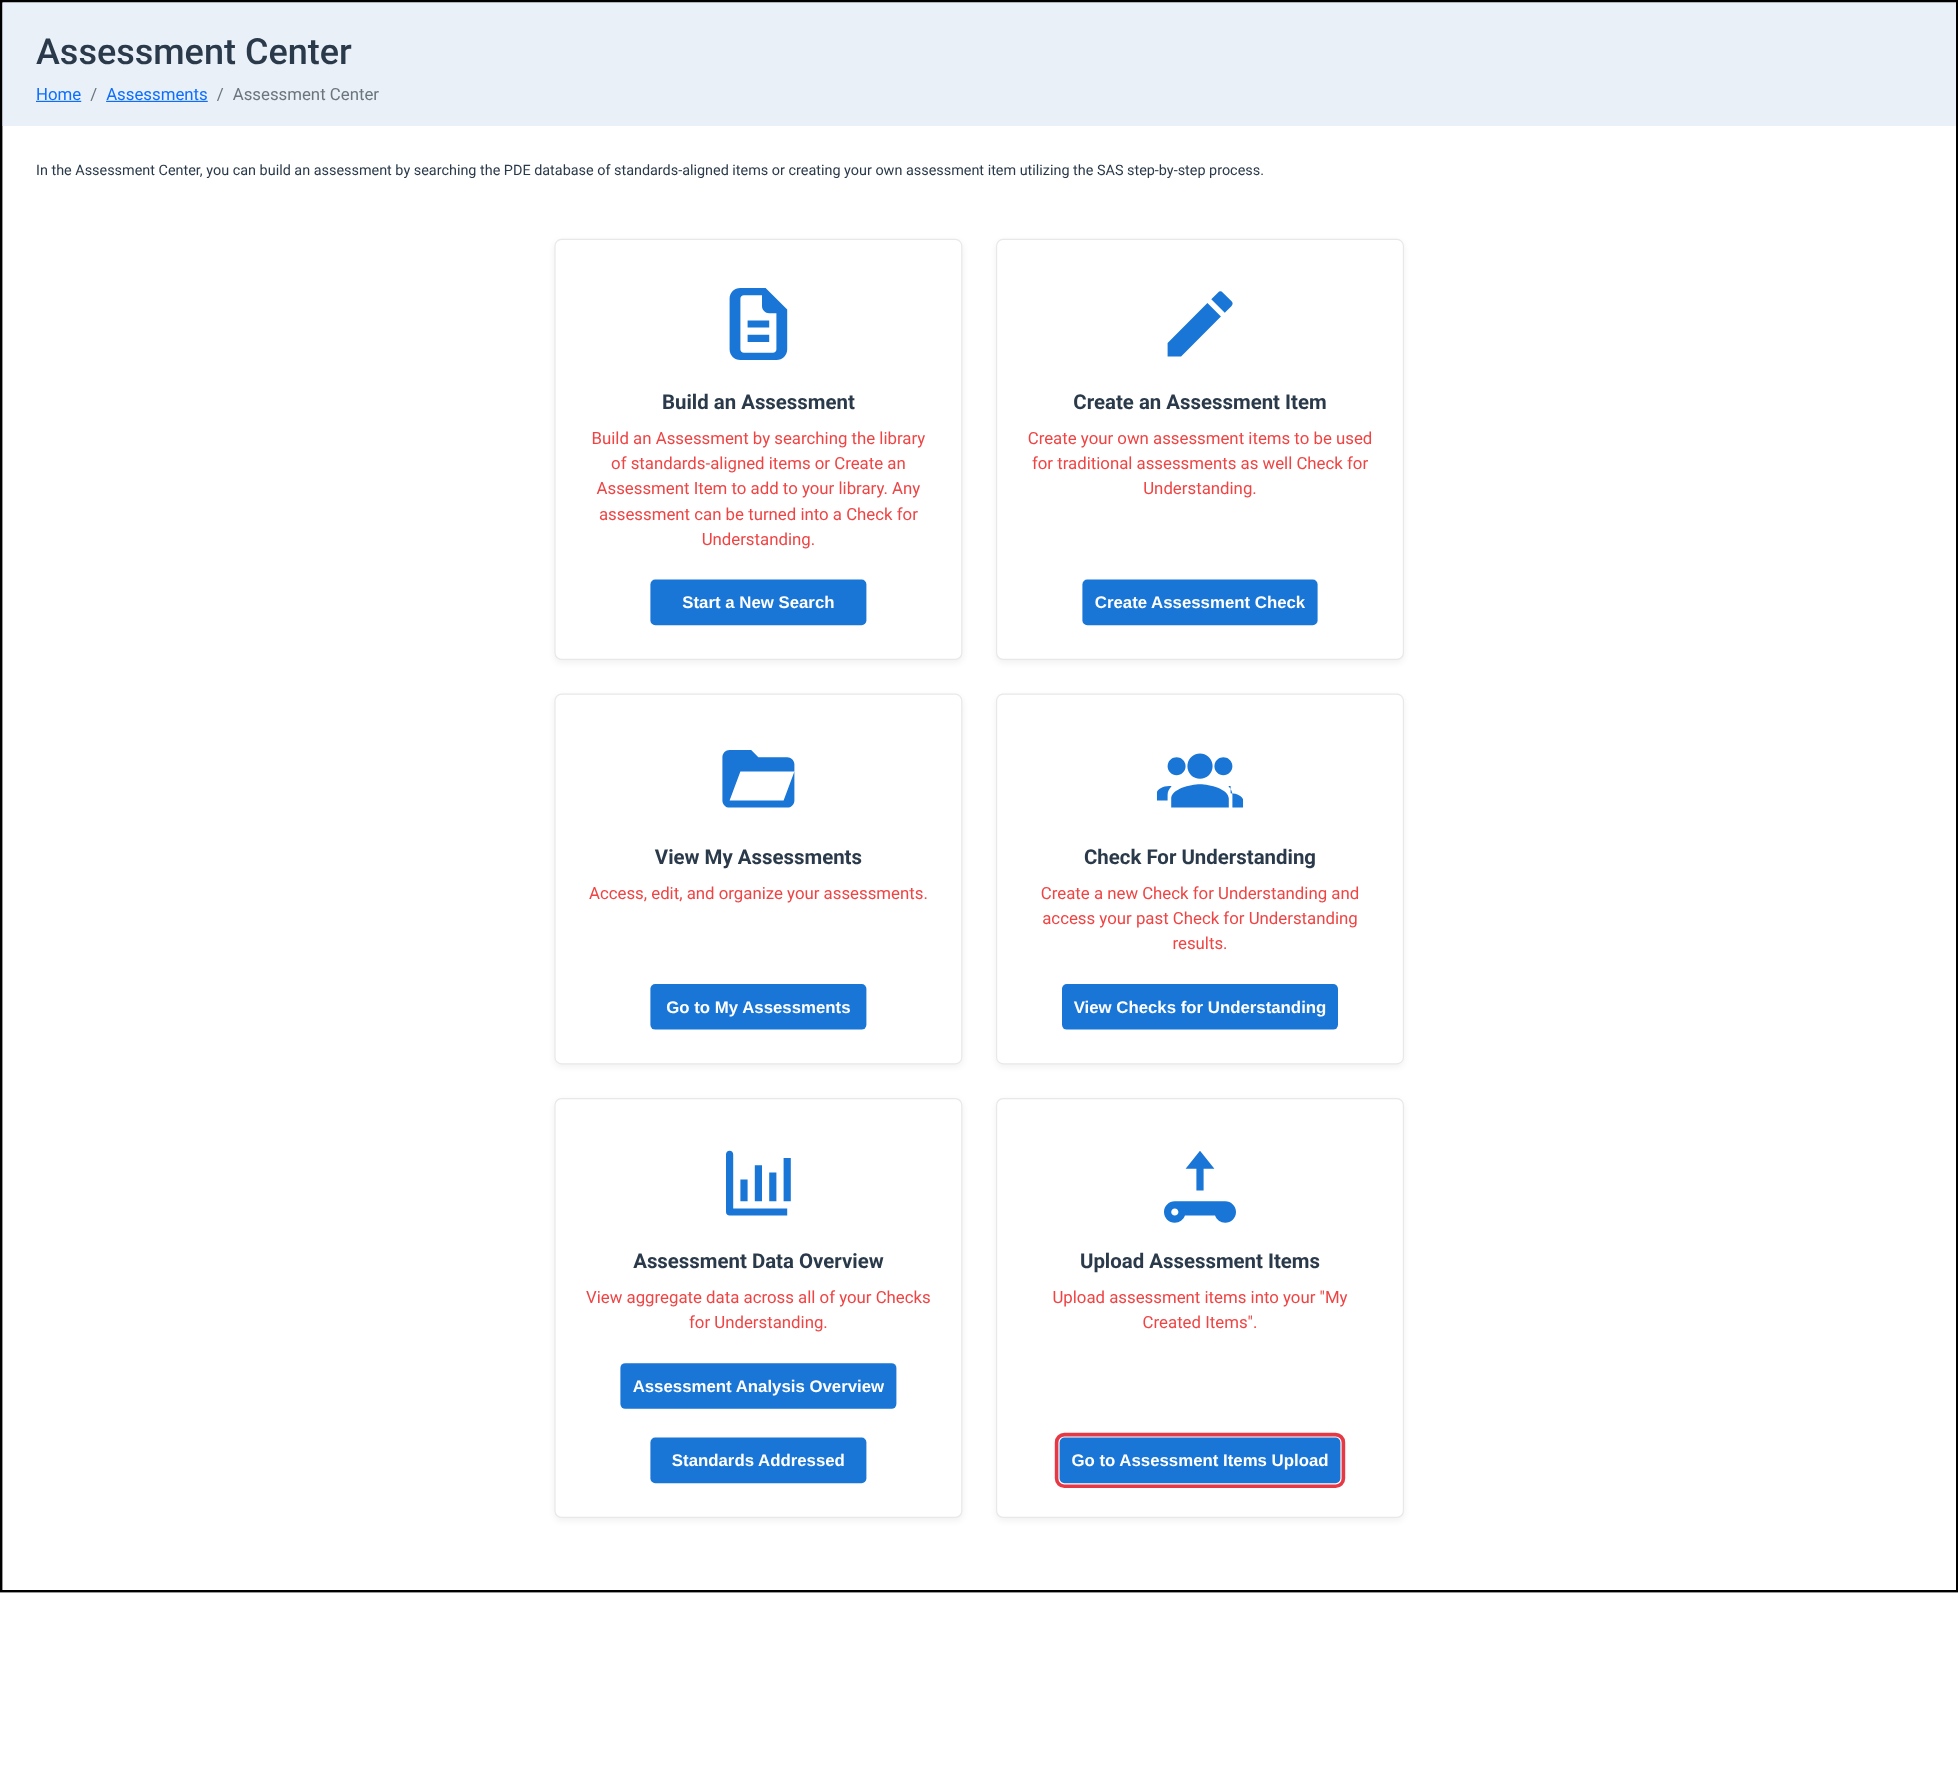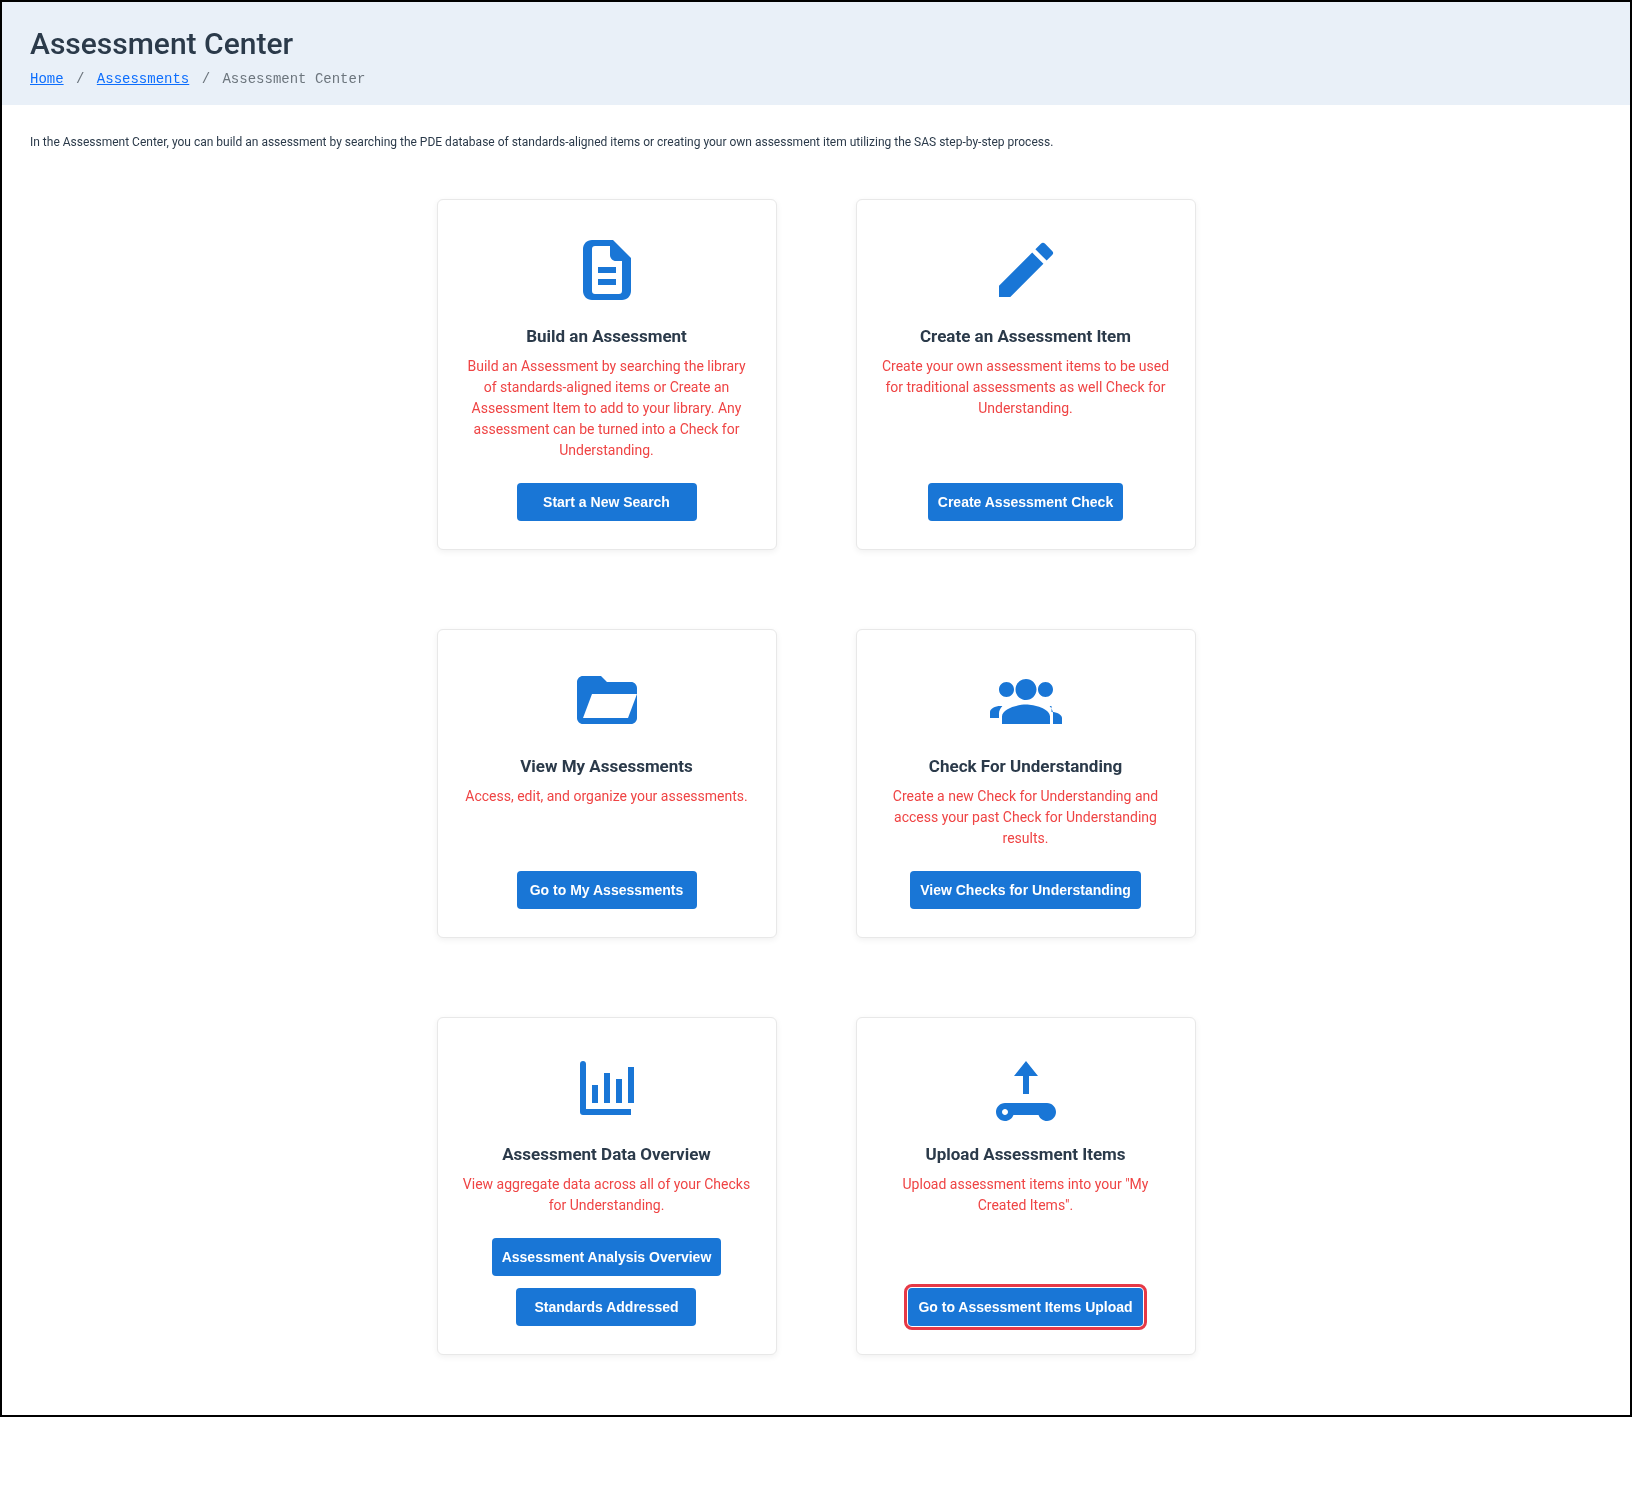--- a/index.html
+++ b/index.html
@@ -16,36 +16,35 @@
   }
   .page-title {
     font-size: 30px;
     font-weight: 500;
     color: #2b3a4a;
     margin-bottom: 10px;
   }
   .breadcrumb {
     font-size: 14px;
     color: #6c757d;
-    font-family: Liberation Mono, monospace;
   }
   .breadcrumb a {
     color: #0d6efd;
     text-decoration: underline;
   }
   .breadcrumb-sep { margin: 0 4px; color: #6c757d; }
   .intro {
     padding: 30px 28px 20px 28px;
     font-size: 12px;
     color: #2b3a4a;
   }
   .cards-grid {
     display: grid;
     grid-template-columns: 340px 340px;
-    gap: 79px;
+    gap: 28px;
     justify-content: center;
     padding: 30px 0 60px 0;
   }
   .card {
     background: #fff;
     border: 1px solid #e8e8e8;
     border-radius: 6px;
     box-shadow: 0 2px 6px rgba(0,0,0,0.06);
     padding: 30px 24px 28px 24px;
     text-align: center;
@@ -81,21 +80,21 @@
     color: #fff;
     border: none;
     border-radius: 4px;
     padding: 11px 10px;
     font-size: 14px;
     font-weight: 600;
     cursor: pointer;
     text-align: center;
     min-width: 180px;
   }
-  .btn + .btn { }
+  .btn + .btn { margin-top: 12px; }
   .btn-highlight {
     outline: 3px solid #e63946;
     outline-offset: 1px;
   }
   .btn-stack { display: flex; flex-direction: column; align-items: center; gap: 12px; }
 </style>
 </head>
 <body>
 
 <div class="header-area">

